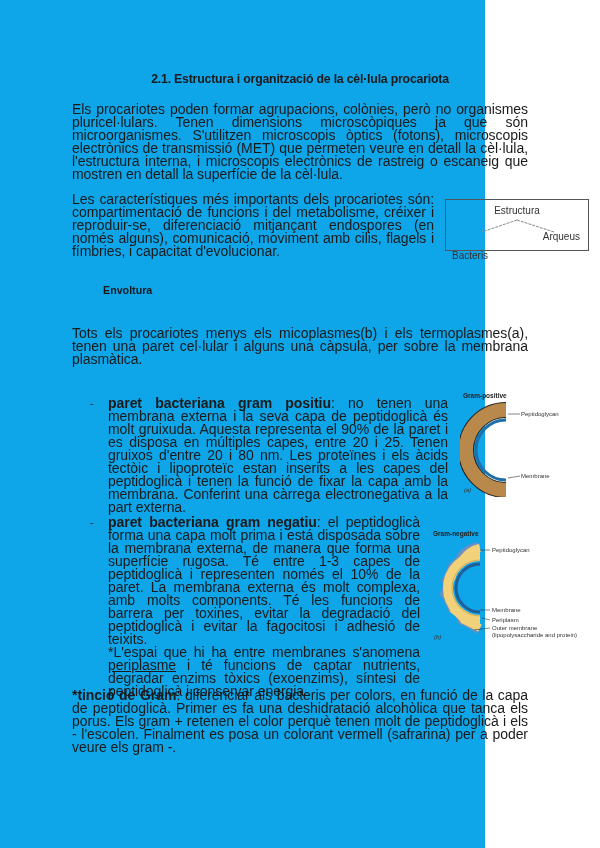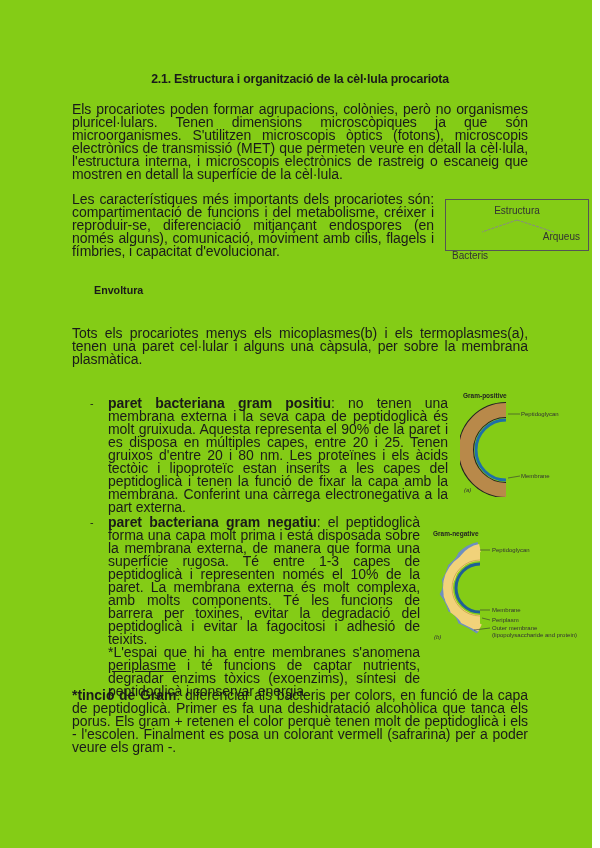--- a/index.html
+++ b/index.html
@@ -1,20 +1,20 @@
 <!DOCTYPE html>
 <html><head>
 <meta charset="utf-8">
 <style>
   html, body { margin: 0; padding: 0; background: #ffffff; }
   body {
     width: 600px; height: 848px; position: relative; overflow: hidden;
     font-family: "Liberation Sans", sans-serif; color: #1a1a1a;
   }
-  .page { position: absolute; left: 0; top: 0; width: 592px; height: 848px; background: #84cc16; }
+  .page { position: absolute; left: 0; top: 0; width: 485px; height: 848px; background: #0ea5e9; }
   .title {
     position: absolute; left: 0; width: 600px; top: 72px; text-align: center;
     font-weight: bold; font-size: 12.3px; letter-spacing: -0.2px;
   }
   .para {
     position: absolute; font-size: 14px; line-height: 13px; text-align: justify;
     letter-spacing: -0.05px;
   }
   .para b { font-weight: bold; }
   .heading { position: absolute; font-size: 10.7px; font-weight: bold; }
@@ -46,21 +46,21 @@
   <div class="box">
     <svg width="142" height="50">
       <line x1="71" y1="20" x2="36" y2="32" stroke="#888" stroke-width="1" stroke-dasharray="3,1"></line>
       <line x1="71" y1="20" x2="108" y2="32" stroke="#888" stroke-width="1" stroke-dasharray="3,1"></line>
     </svg>
     <div class="top">Estructura</div>
     <div class="left">Bacteris</div>
     <div class="right">Arqueus</div>
   </div>
 
-  <div class="heading" style="left:72px; top:284px;padding-left:22px;">Envoltura</div>
+  <div class="heading" style="left:81px; top:284px;padding-left:22px;">Envoltura</div>
 
   <div class="para" style="left:72px; top:311px; width:456px;margin-top:16px;">Tots els procariotes menys els micoplasmes(b) i els termoplasmes(a), tenen una paret cel·lular i alguns una càpsula, per sobre la membrana plasmàtica.</div>
 
 
   <div class="bullet" style="left:90px; top:397px;">-</div>
   <div class="para" style="left:108px; top:397px; width:340px;"><b>paret bacteriana gram positiu</b><span>: no tenen una membrana externa i la seva capa de peptidoglicà és molt gruixuda. Aquesta representa el 90% de la paret i es disposa en múltiples capes, entre 20 i 25. Tenen gruixos d'entre 20 i 80 nm. Les proteïnes i els àcids tectòic i lipoproteïc estan inserits a les capes del peptidoglicà i tenen la funció de fixar la capa amb la membrana. Conferint una càrrega electronegativa a la part externa.</span></div>
 
   <div class="fig" style="left:460px; top:392px; width:130px; height:105px;">
     <div class="ttl" style="left:3px; top:0px;">Gram-positive</div>
     <svg width="130" height="105" style="position:absolute;left:0;top:0;">

